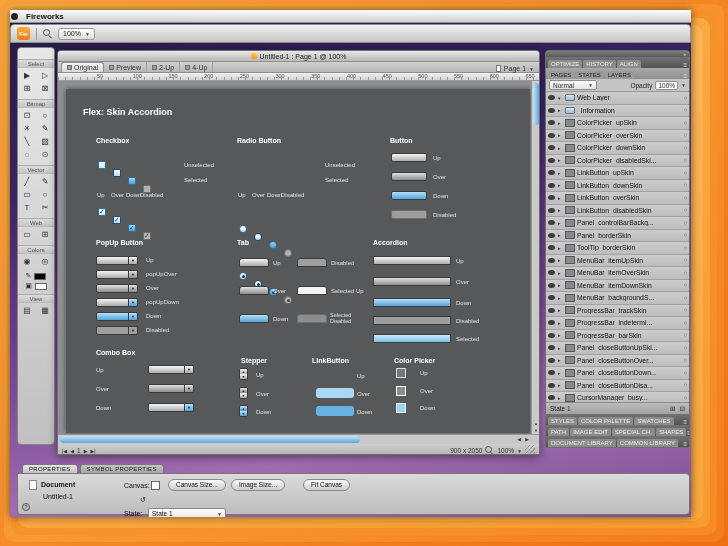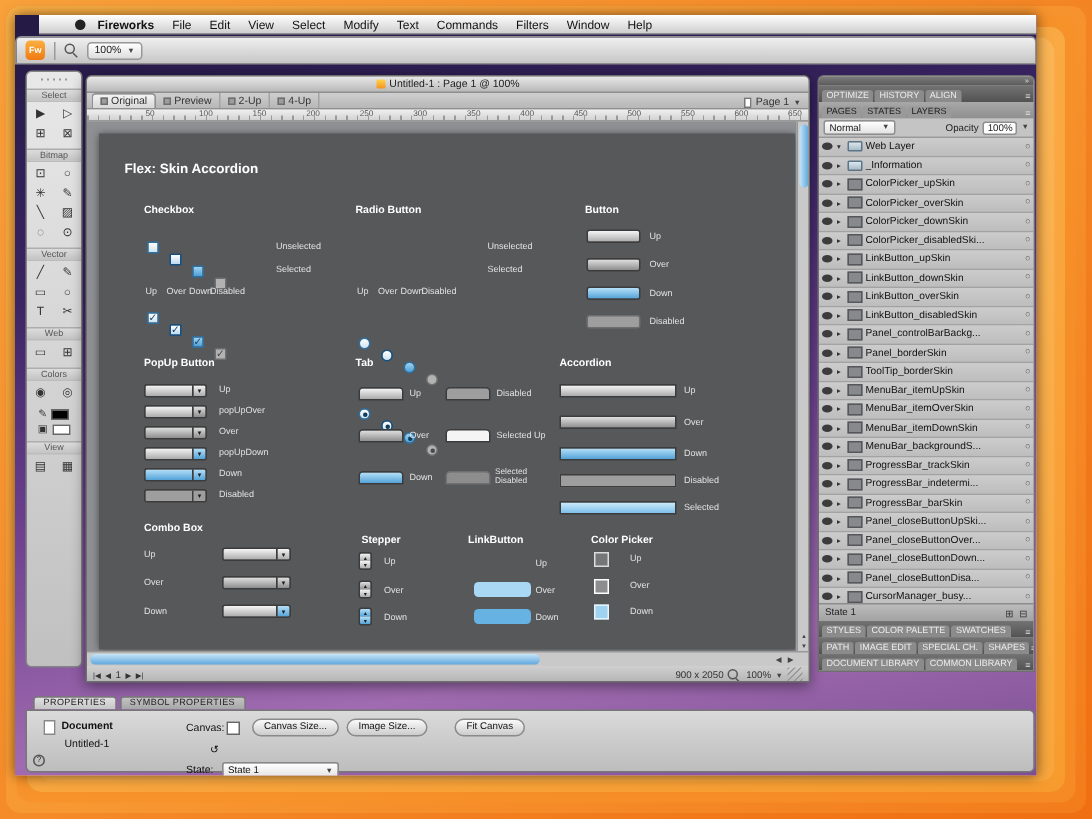--- a/index.html
+++ b/index.html
@@ -7,21 +7,21 @@
   .slide{position:relative;width:728px;height:546px;overflow:hidden;background:linear-gradient(135deg,#f9a13b,#ef6f12);}
   .ring{position:absolute;border-radius:10px;}
   .r1{inset:4px;background:linear-gradient(135deg,#fbb045,#f37c1b);}
   .r2{inset:11px;background:linear-gradient(135deg,#f89a30,#f68a24);}
   .r3{inset:18px;background:linear-gradient(150deg,#fcb554,#f79b2e);}
   .r4{inset:25px;background:linear-gradient(160deg,#fdbe63,#f9a63c);}
   .screen{position:absolute;left:10px;top:10px;width:681px;height:507px;overflow:hidden;
     background:linear-gradient(170deg,#241a45 0%,#3a2463 30%,#6d4190 55%,#a06bb0 80%,#7c4f95 100%);box-shadow:0 0 8px rgba(0,0,0,.55);}
 
   
-  .menubar{position:absolute;left:0;top:0;right:0;height:13px;background:linear-gradient(#fefefe,#cfcfcf);border-bottom:1px solid #8f8f8f;display:flex;align-items:center;padding:0 24px;font-size:8px;color:#111;margin-left:16px;}
+  .menubar{position:absolute;left:0;top:0;right:0;height:13px;background:linear-gradient(#fefefe,#cfcfcf);border-bottom:1px solid #8f8f8f;display:flex;align-items:center;padding:0 1px;font-size:8px;color:#111;}
   .apple-ic{width:7px;height:7px;background:#222;border-radius:50%;margin-right:8px;flex:0 0 auto;}
   .app-name{font-weight:bold;margin-right:6px;}
   .menu-item{padding:0 6px;white-space:nowrap;}
 
   
   .appbar{position:absolute;left:0;top:14px;right:0;height:19px;background:linear-gradient(#f0f0f0,#c6c6c6);border:1px solid #8f8f8f;border-radius:4px 4px 0 0;display:flex;align-items:center;padding:0 6px;gap:6px;}
   .fw-ic{width:13px;height:13px;border-radius:3px;background:linear-gradient(#fbb040,#ef7a12);color:#fff;font-size:6px;font-weight:bold;display:flex;align-items:center;justify-content:center;}
   .vdiv{width:1px;height:12px;background:#9a9a9a;}
   .mag{position:relative;width:9px;height:9px;flex:0 0 auto;}
   .mag::before{content:"";position:absolute;left:0;top:0;width:5px;height:5px;border:1.4px solid #555;border-radius:50%;}
@@ -152,32 +152,20 @@
   <div class="ring r1"></div>
   <div class="ring r2"></div>
   <div class="ring r3"></div>
   <div class="ring r4"></div>
 
   <div class="screen">
 
     <div class="menubar">
       <span class="apple-ic"></span>
       <span class="app-name">Fireworks</span>
-      <span id="menu-items" style="display:flex;">
-          <span class="menu-item">File</span>
-          <span class="menu-item">Edit</span>
-          <span class="menu-item">View</span>
-          <span class="menu-item">Select</span>
-          <span class="menu-item">Modify</span>
-          <span class="menu-item">Text</span>
-          <span class="menu-item">Commands</span>
-          <span class="menu-item">Filters</span>
-          <span class="menu-item">Window</span>
-          <span class="menu-item">Help</span>
-        </span>
     </div>
 
     <div class="appbar">
       <div class="fw-ic">Fw</div>
       <div class="vdiv"></div>
       <span class="mag"></span>
       <div class="zoom-select">
         <span>100%</span>
         <span class="dd-car">▼</span>
       </div>

